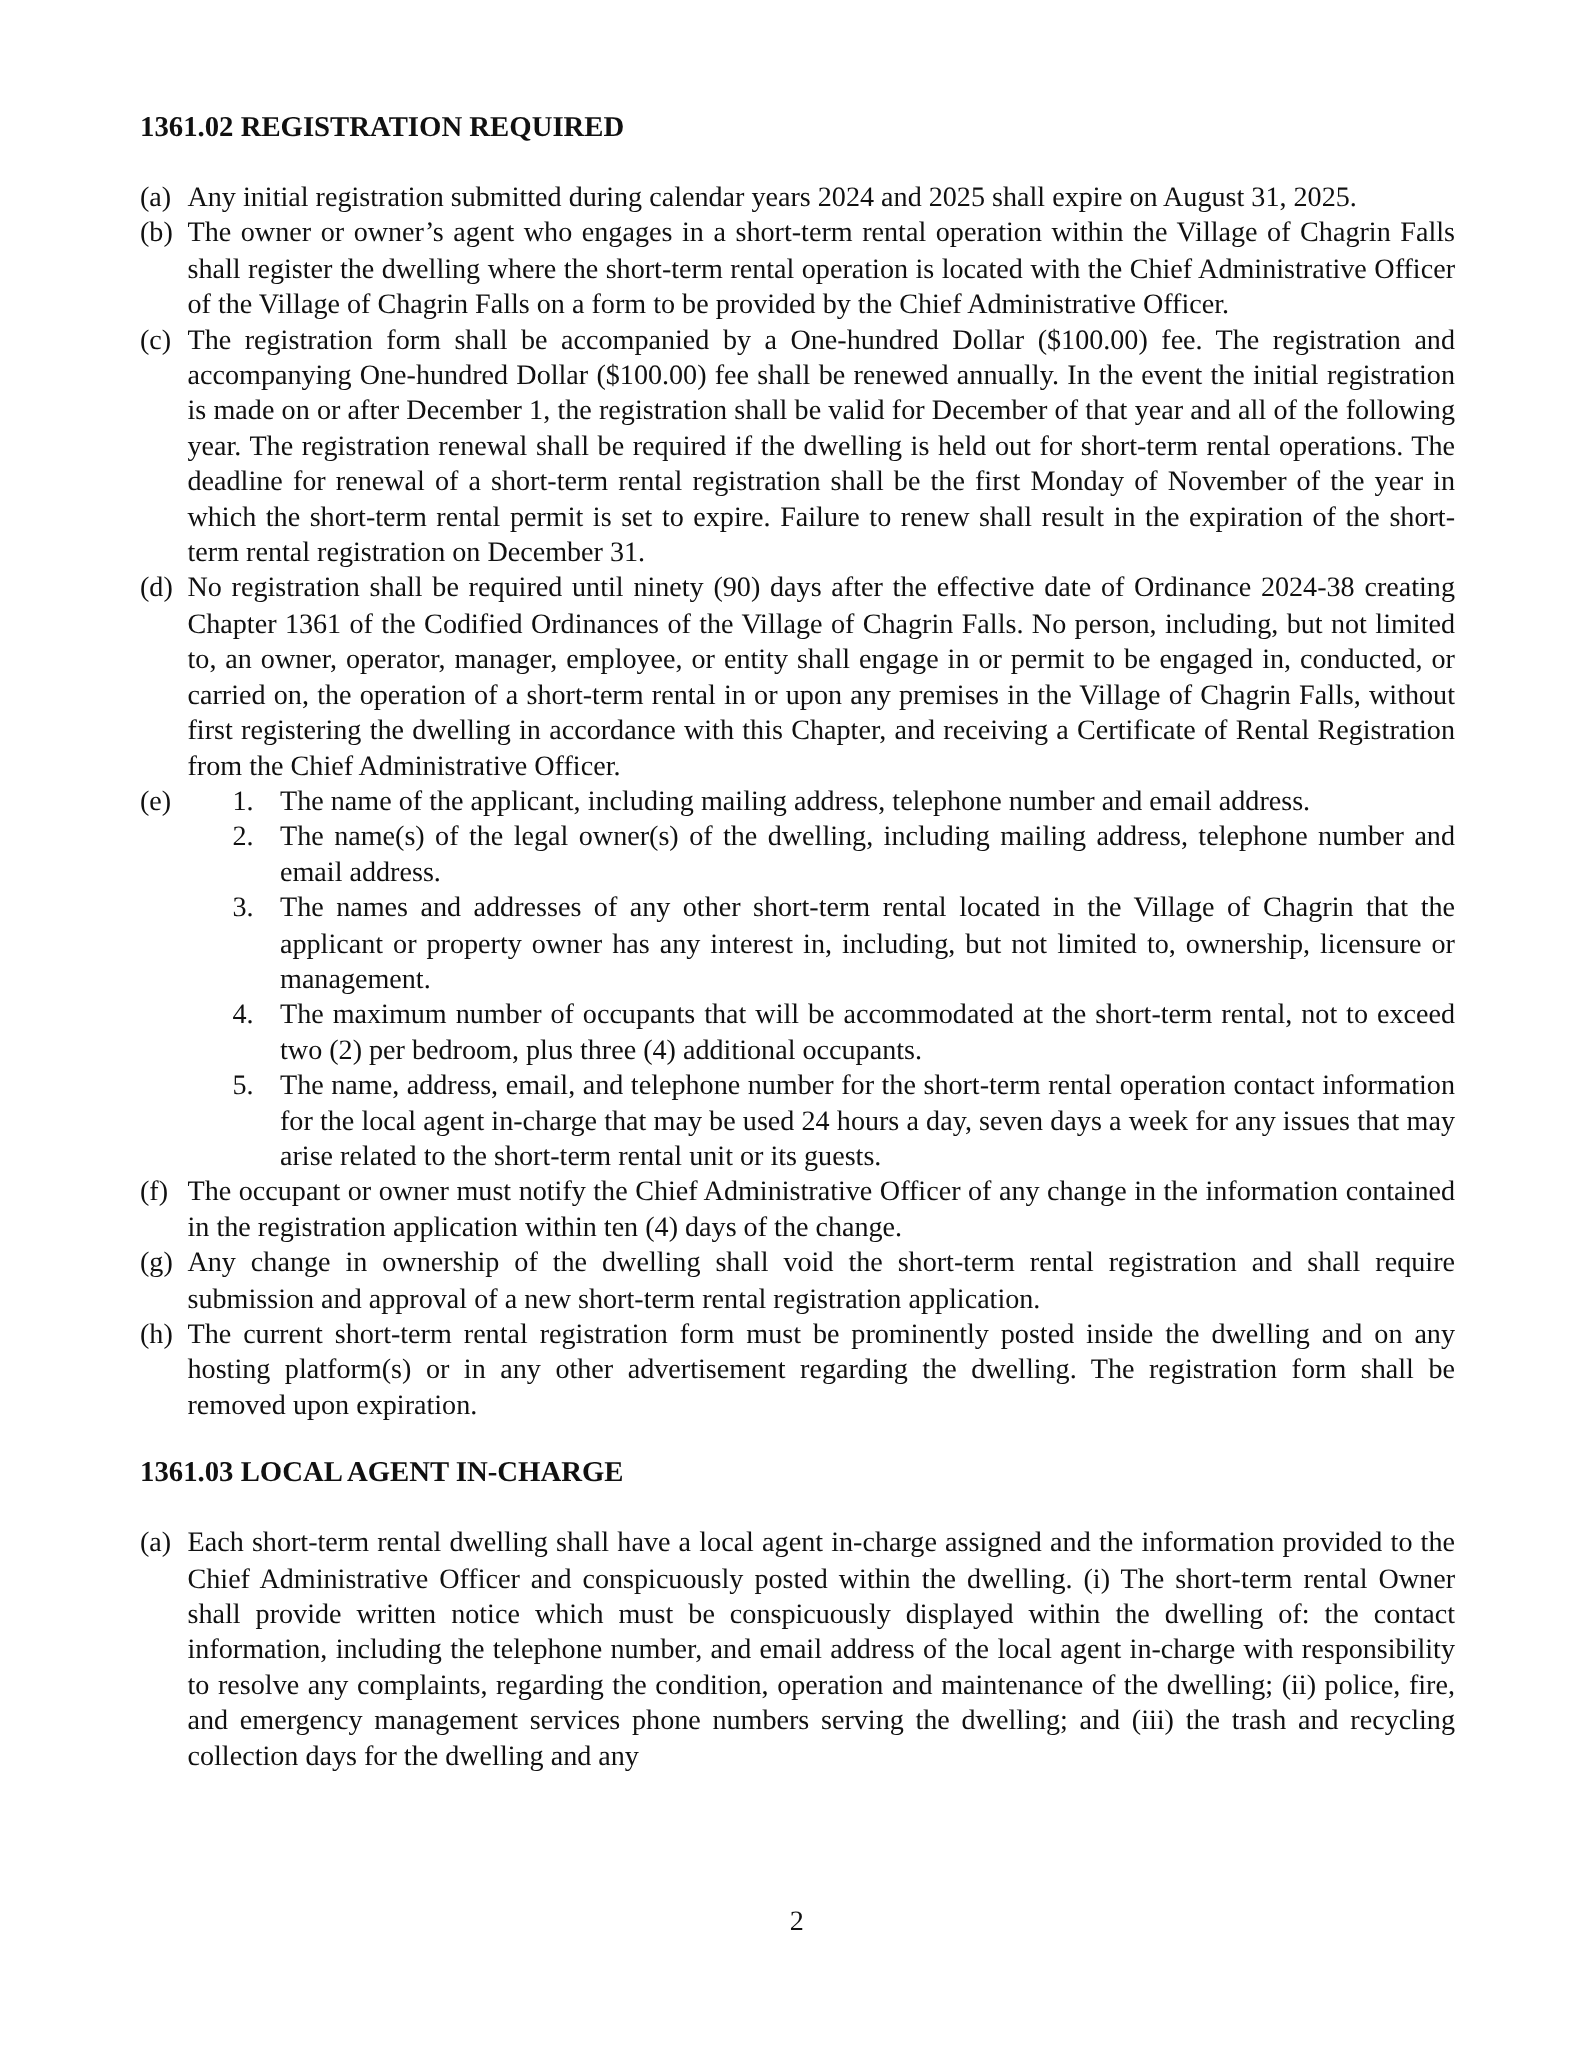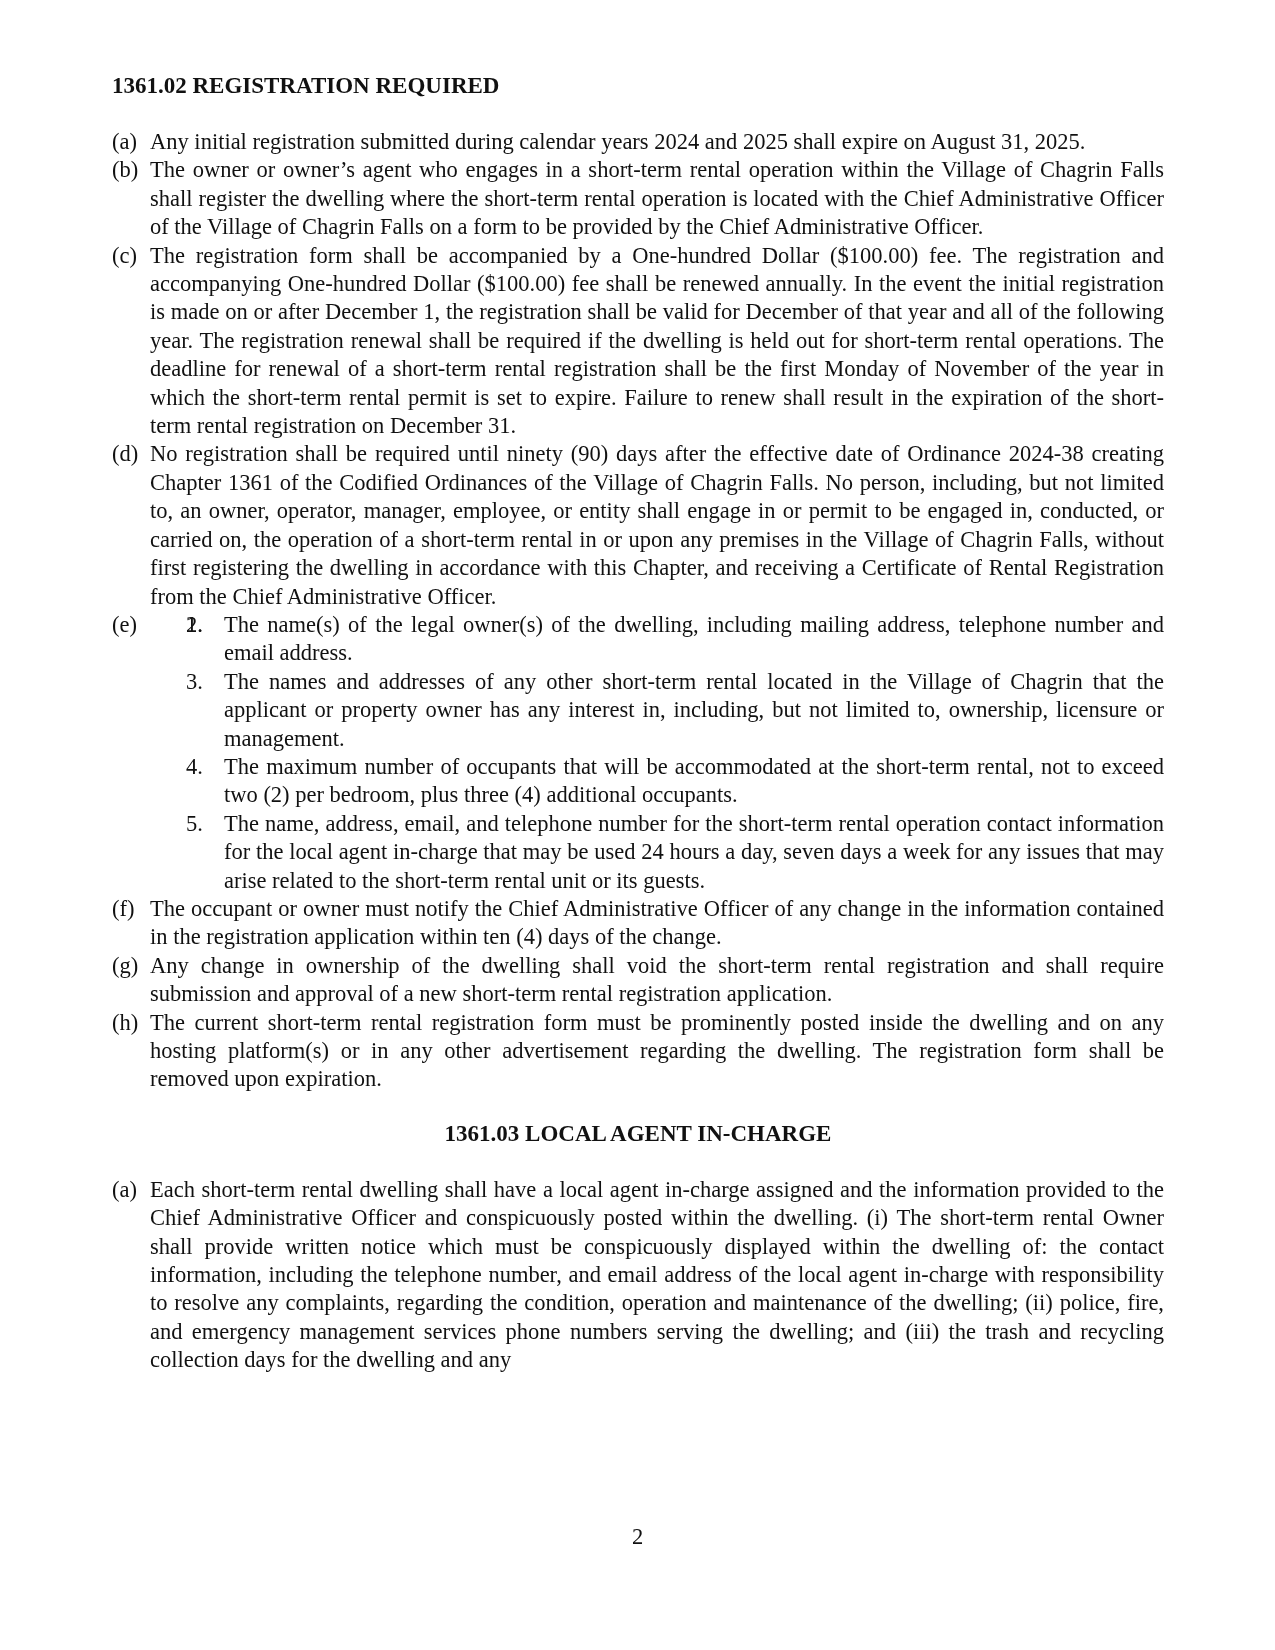--- a/index.html
+++ b/index.html
@@ -18,25 +18,24 @@
     .page {
       position: absolute;
       left: 112px;
       top: 72px;
       width: 1052px;
     }
     .section-heading {
       font-weight: bold;
       font-size: 23px;
       line-height: 28px;
-      margin: 0 0 28px 0;
+      margin: 16px 0 28px 0;
     }
     .section-heading.second {
       margin-top: 26px;
-      text-align: center;
     }
     .items {
       margin: 0;
       padding: 0;
       list-style: none;
     }
     .item {
       position: relative;
       padding-left: 38px;
       font-size: 22.5px;
@@ -100,20 +99,21 @@
       <span>No registration shall be required until ninety (90) days after the effective date of Ordinance 2024-38 creating Chapter 1361 of the Codified Ordinances of the Village of Chagrin Falls.   No person, including, but not limited to, an owner, operator, manager, employee, or entity shall engage in or permit to be engaged in, conducted, or carried on, the operation of a short-term rental in or upon any premises in the Village of Chagrin Falls, without first registering the dwelling in accordance with this Chapter, and receiving a Certificate of Rental Registration from the Chief Administrative Officer.</span>
     </li>
     <li class="item">
       <span class="item-marker">(e)</span>
     </li>
   </ul>
 
   <ul class="sublist">
     <li class="subitem">
       <span class="subitem-marker">1.</span>
+      <span>The name of the applicant, including mailing address, telephone number and email address.</span>
     </li>
     <li class="subitem">
       <span class="subitem-marker">2.</span>
       <span>The name(s) of the legal owner(s) of the dwelling, including mailing address, telephone number and email address.</span>
     </li>
     <li class="subitem">
       <span class="subitem-marker">3.</span>
       <span>The names and addresses of any other short-term rental located in the Village of Chagrin that the applicant or property owner has any interest in, including, but not limited to, ownership, licensure or management.</span>
     </li>
     <li class="subitem">

